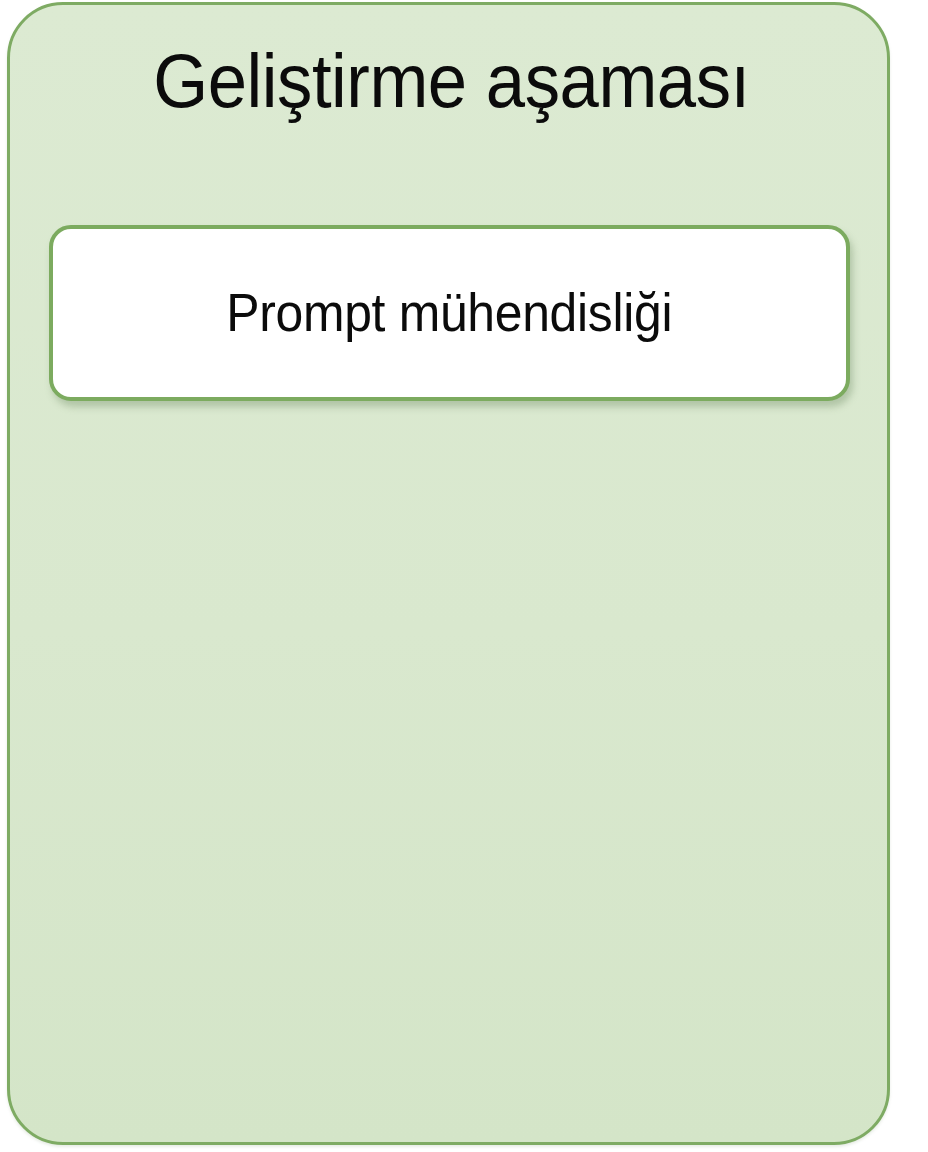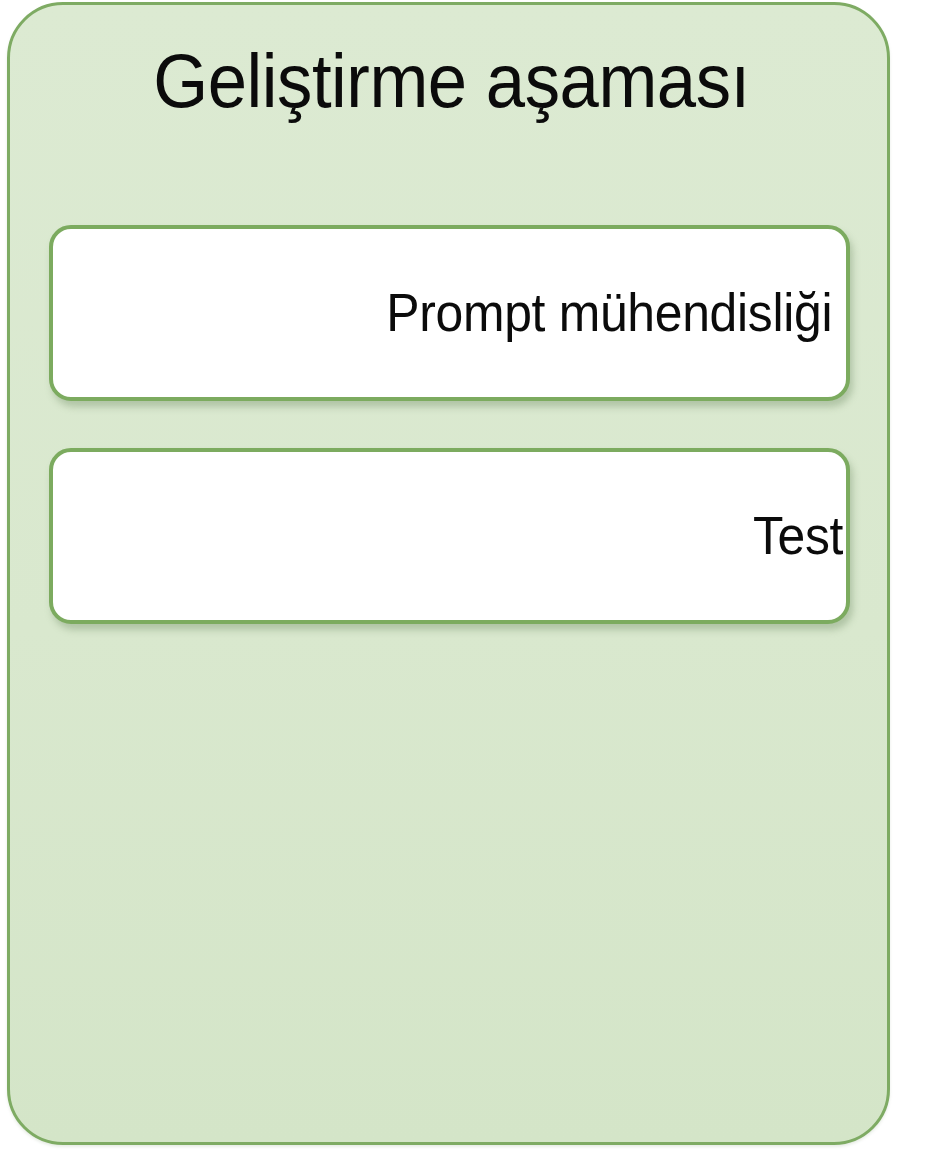--- a/index.html
+++ b/index.html
@@ -66,21 +66,21 @@
     position: relative;
     box-sizing: border-box;
     width: 801px;
     height: 176px;
     margin-bottom: 47px;
     background: #ffffff;
     border: 4px solid #7cab5f;
     border-radius: 22px;
     display: flex;
     align-items: center;
-    justify-content: flex-end;
+    justify-content: center;
     box-shadow: 3px 6px 7px rgba(110,140,100,0.38);
   }
   .item-card:last-child {
     margin-bottom: 0;
   }
 
   .item-label {
     font-size: 53px;
     line-height: 60px;
     font-weight: 400;
@@ -102,20 +102,17 @@
     <div class="panel-title">Geliştirme aşaması</div>
 
     <div class="items-stack">
 
       <div class="item-card">
         <span class="item-label">Prompt mühendisliği</span>
       </div>
 
 
 
-      <div class="item-card">
-        <span class="item-label">Test</span>
-      </div>
 
     </div>
   </div>
 
 </div>
 
 </body></html>

